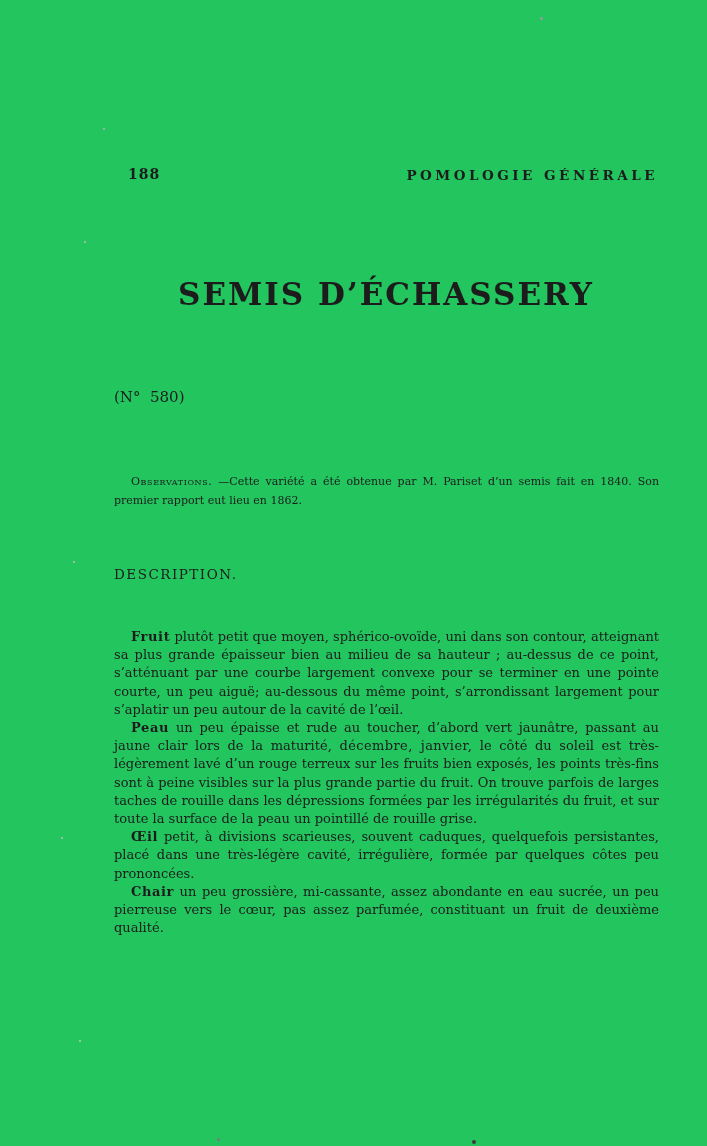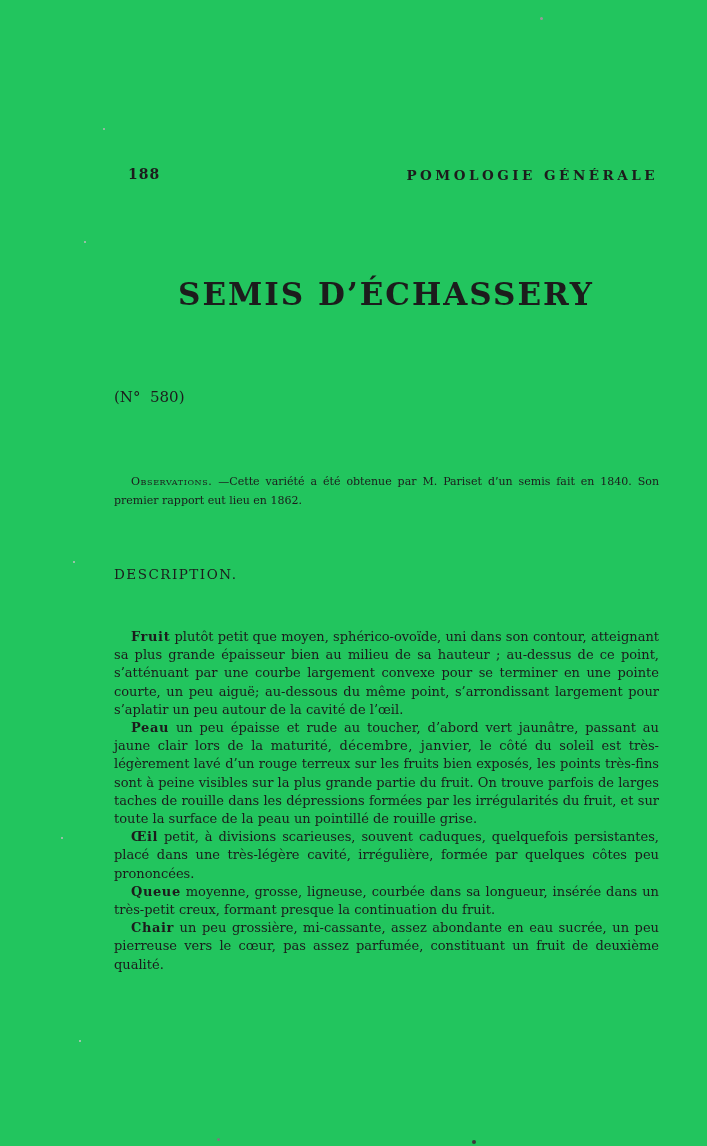--- a/index.html
+++ b/index.html
@@ -96,24 +96,20 @@
       <span>un peu épaisse et rude au toucher, d’abord vert jaunâtre, passant au jaune clair lors de la maturité,</span>
       <span class="bold-inline">décembre, janvier,</span>
       <span>le côté du soleil est très-légèrement lavé d’un rouge terreux sur les fruits bien exposés, les points très-fins sont à peine visibles sur la plus grande partie du fruit. On trouve parfois de larges taches de rouille dans les dépressions formées par les irrégularités du fruit, et sur toute la surface de la peau un pointillé de rouille grise.</span>
     </p>
 
     <p>
       <span class="lead-word">Œil</span>
       <span>petit, à divisions scarieuses, souvent caduques, quelquefois persistantes, placé dans une très-légère cavité, irrégulière, formée par quelques côtes peu prononcées.</span>
     </p>
 
-    <p>
-      <span class="lead-word">Queue</span>
-      <span>moyenne, grosse, ligneuse, courbée dans sa longueur, insérée dans un très-petit creux, formant presque la continuation du fruit.</span>
-    </p>
 
     <p>
       <span class="lead-word">Chair</span>
       <span>un peu grossière, mi-cassante, assez abondante en eau sucrée, un peu pierreuse vers le cœur, pas assez parfumée, constituant un fruit de deuxième qualité.</span>
     </p>
 
   </div>
 
   <div class="speck s1"></div>
   <div class="speck s2"></div>

